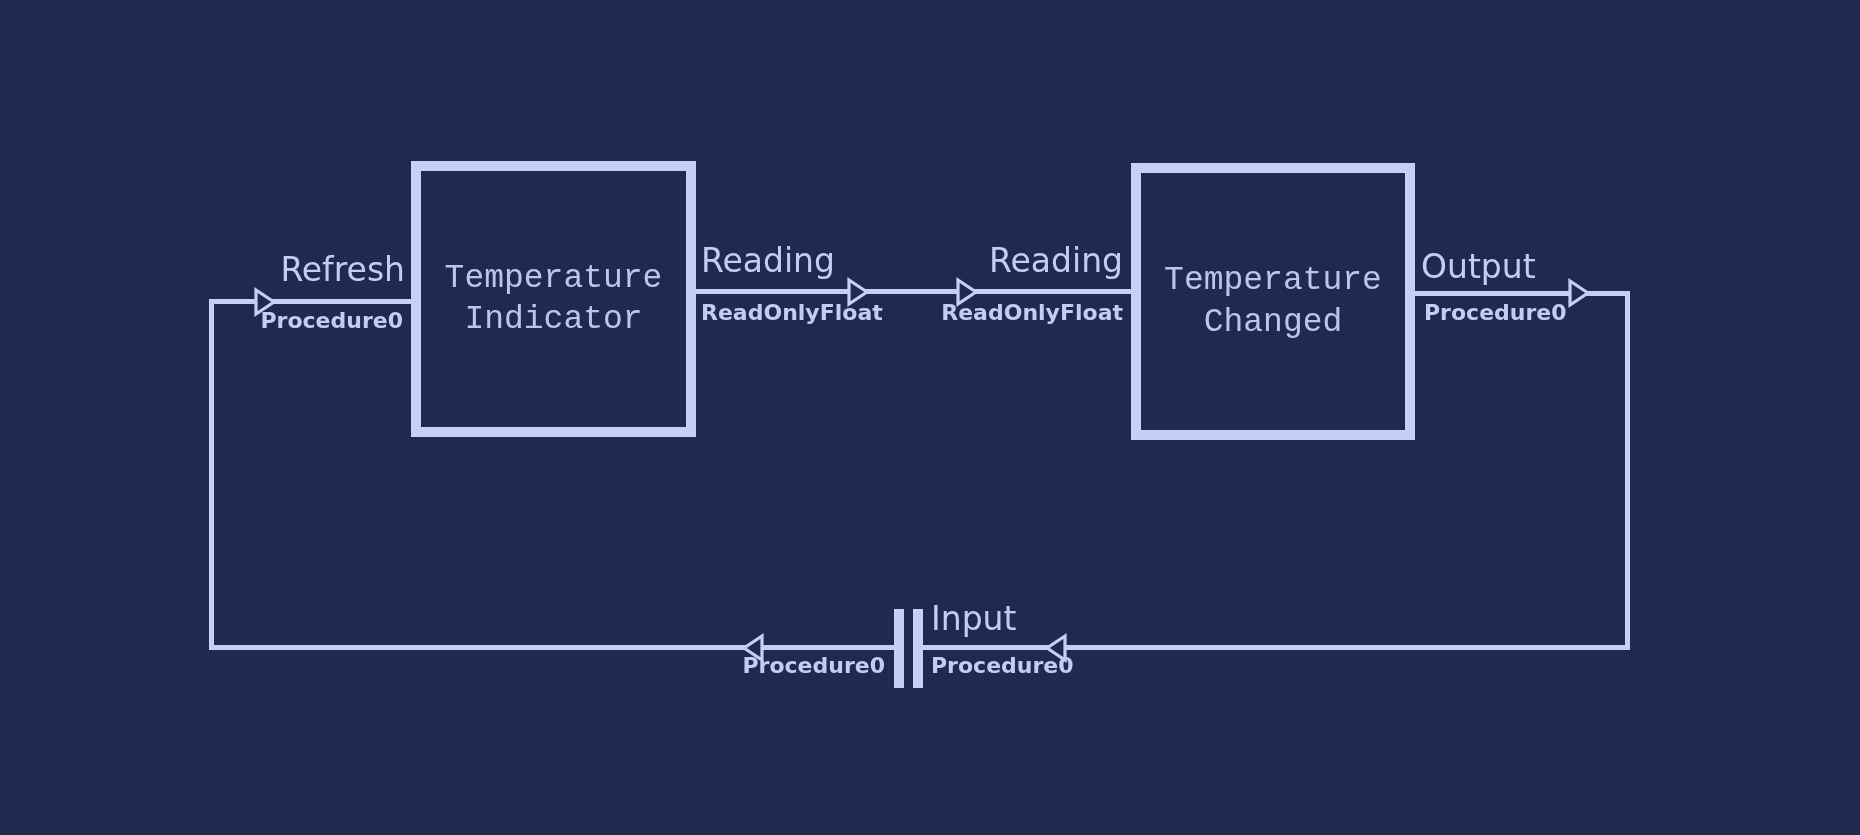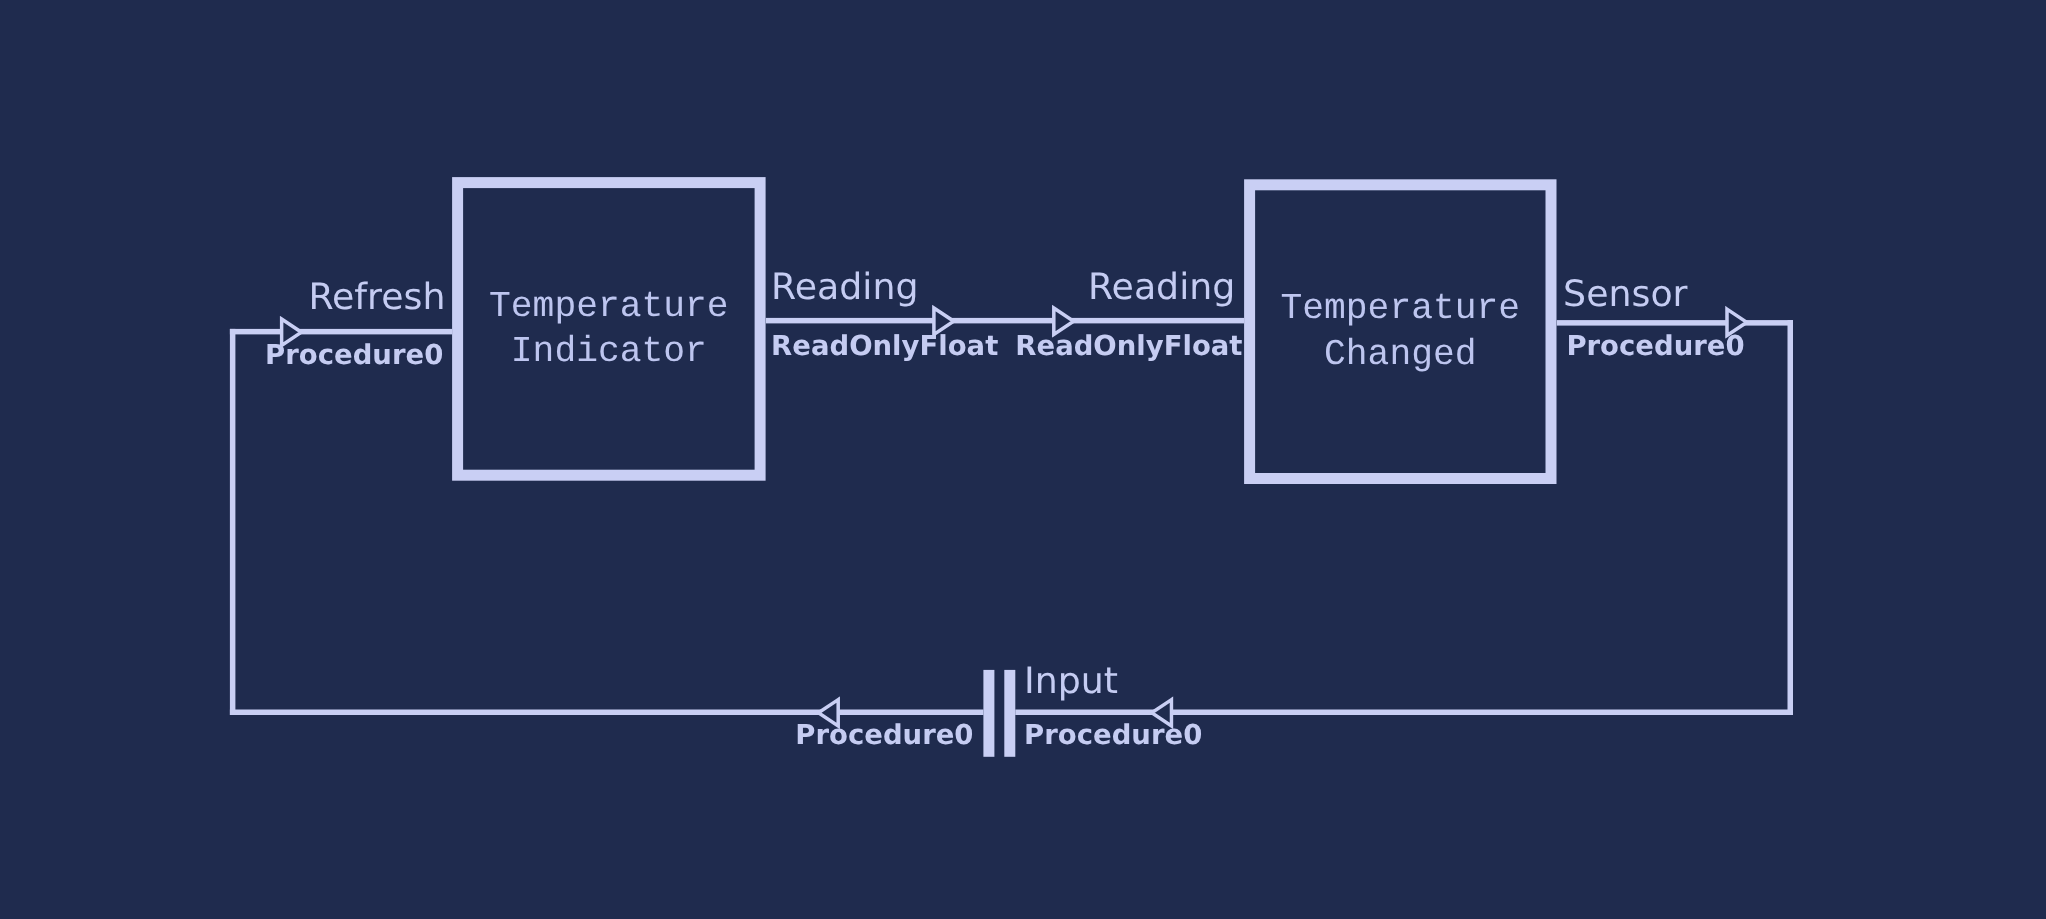--- a/index.html
+++ b/index.html
@@ -38,21 +38,21 @@
   .port-label{
     position:absolute;
     color:#C5CCF2;
     font-size:33px;
     line-height:1.25;
     white-space:nowrap;
   }
   .port-type{
     position:absolute;
     color:#C5CCF2;
-    font-size:25px;
+    font-size:22px;
     font-weight:bold;
     line-height:1.25;
     white-space:nowrap;
   }
   .ra{text-align:right;}
   .arrow{position:absolute;}
 </style>
 </head>
 <body>
 
@@ -110,21 +110,21 @@
 
   <div class="port-label ra" style="left:211px;top:249px;width:194px;">Refresh</div>
   <div class="port-type ra" style="left:211px;top:307px;width:192px;">Procedure0</div>
 
   <div class="port-label" style="left:701px;top:240px;">Reading</div>
   <div class="port-type" style="left:701px;top:299px;">ReadOnlyFloat</div>
 
   <div class="port-label ra" style="left:923px;top:240px;width:200px;">Reading</div>
   <div class="port-type ra" style="left:923px;top:299px;width:200px;">ReadOnlyFloat</div>
 
-  <div class="port-label" style="left:1421px;top:246px;">Sensor</div>
+  <div class="port-label" style="left:1421px;top:246px;">Output</div>
   <div class="port-type" style="left:1424px;top:299px;">Procedure0</div>
 
   <div class="port-type ra" style="left:687px;top:652px;width:198px;">Procedure0</div>
 
   <div class="port-label" style="left:931px;top:598px;">Input</div>
   <div class="port-type" style="left:931px;top:652px;">Procedure0</div>
 
 </div>
 
 </body></html>

